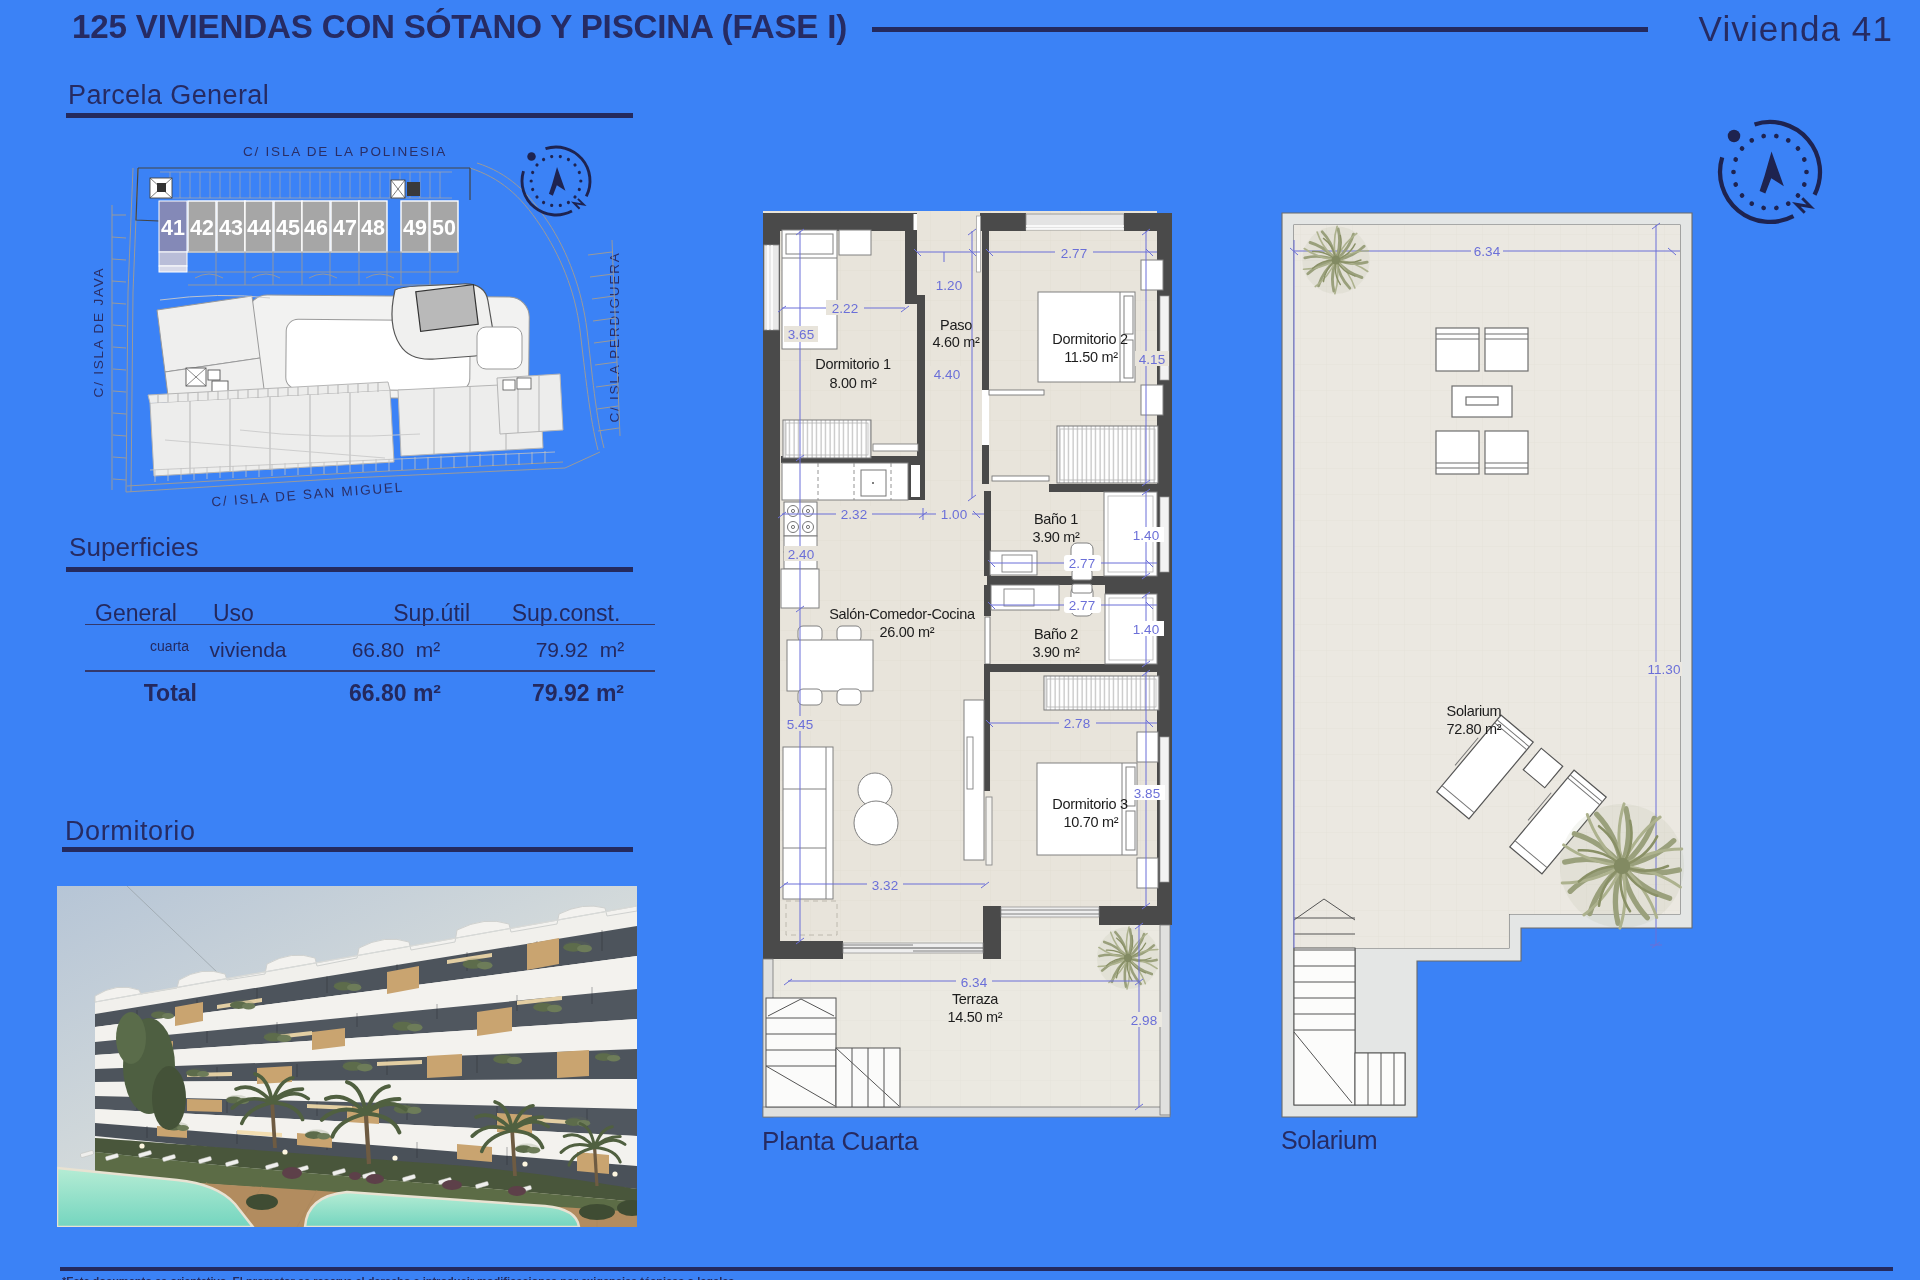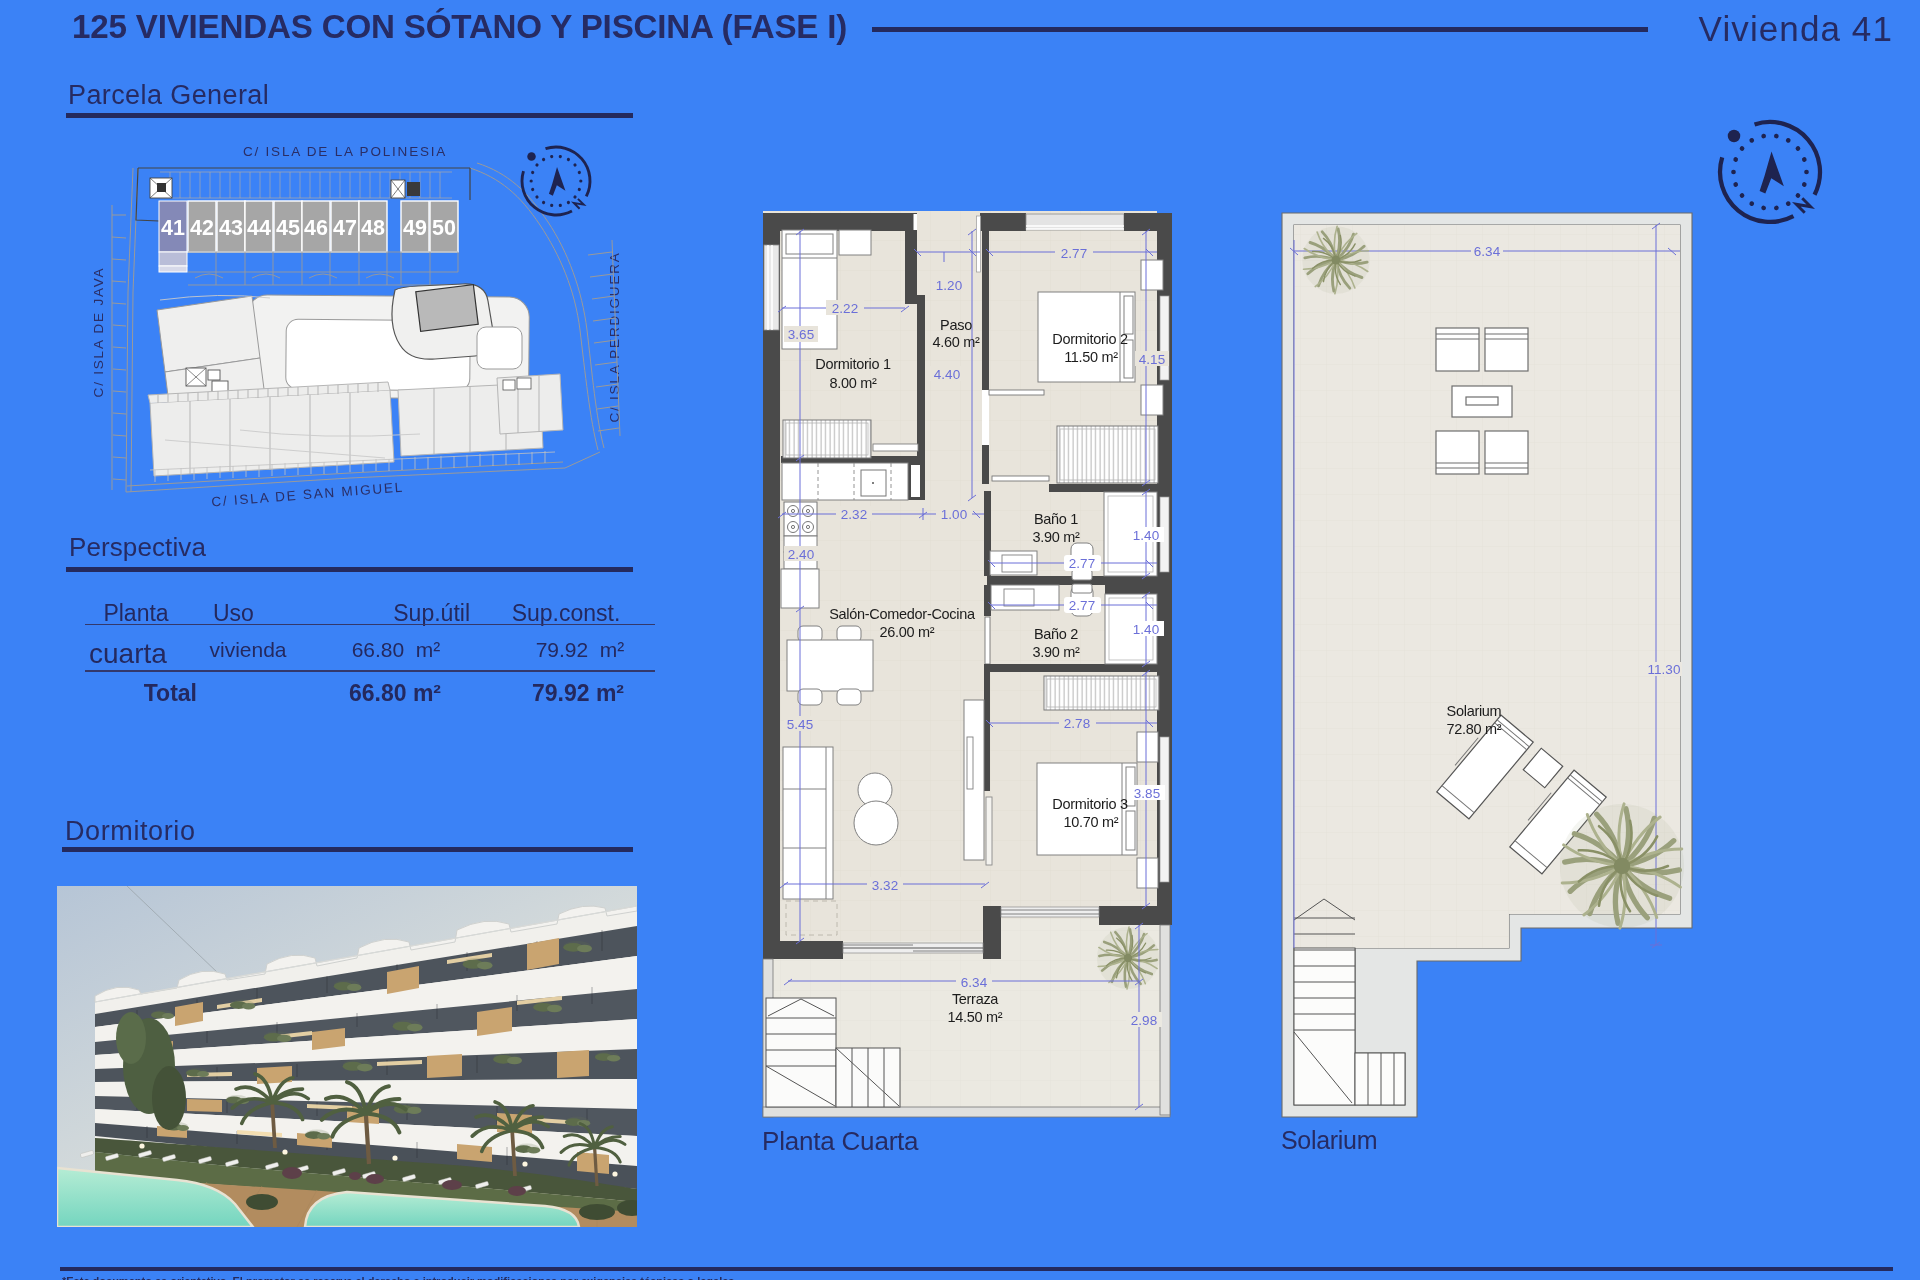--- a/index.html
+++ b/index.html
@@ -196,31 +196,31 @@
 
     <g stroke="#c2c2c2" stroke-width="0.8" fill="none">
       <path d="M150,470 L555,452"></path>
       <path d="M155,470v12M168,469v12M181,468v12M194,468v12M207,467v12M220,466v12M233,466v12M246,465v12M259,465v12M272,464v12M285,463v12M298,463v12M311,462v12M324,462v12M337,461v12M350,460v12M363,460v12M376,459v12M389,459v12M402,458v12M415,457v12M428,457v12M441,456v12M454,456v12M467,455v12M480,454v12M493,454v12M506,453v12M519,453v12M532,452v12M545,451v12"></path>
     </g>
 
     <use href="#compassrose" transform="translate(556,181) scale(34)"></use>
   </svg>
   </div>
 
-  <div class="abs" style="left:69px;top:532px;font-size:26px;letter-spacing:0.1px;color:#262b63;">Perspectiva</div>
+  <div class="abs" style="left:69px;top:532px;font-size:26px;letter-spacing:0.1px;color:#262b63;">Superficies</div>
 
   <div class="abs" style="left:66px;top:567px;width:567px;height:5px;background:#242a5e;"></div>
 
   <div id="table" class="abs" style="left:60px;top:580px;width:580px;height:130px;font-size:23px;color:#24295f;">
-    <div class="abs" style="left:26px;top:20px;width:100px;text-align:center;">Planta</div>
+    <div class="abs" style="left:26px;top:20px;width:100px;text-align:center;">General</div>
     <div class="abs" style="left:153px;top:20px;width:100px;text-align:left;">Uso</div>
     <div class="abs" style="left:270px;top:20px;width:140px;text-align:right;">Sup.útil</div>
     <div class="abs" style="left:436px;top:20px;width:140px;text-align:center;">Sup.const.</div>
     <div class="abs" style="left:25px;top:44px;width:570px;height:1px;background:#33386b;"></div>
-    <div class="abs" style="left:29px;top:58px;width:100px;text-align:left;font-size:28px;">cuarta</div>
+    <div class="abs" style="left:29px;top:58px;width:100px;text-align:right;font-size:14px;">cuarta</div>
     <div class="abs" style="left:138px;top:58px;width:100px;text-align:center;font-size:21px;">vivienda</div>
     <div class="abs" style="left:261px;top:58px;width:150px;text-align:center;font-size:21px;">66.80&nbsp; m²</div>
     <div class="abs" style="left:445px;top:58px;width:150px;text-align:center;font-size:21px;">79.92&nbsp; m²</div>
     <div class="abs" style="left:25px;top:90px;width:570px;height:2px;background:#33386b;"></div>
     <div class="abs" style="left:37px;top:100px;width:100px;text-align:right;font-weight:bold;">Total</div>
     <div class="abs" style="left:260px;top:100px;width:150px;text-align:center;font-weight:bold;">66.80 m²</div>
     <div class="abs" style="left:443px;top:100px;width:150px;text-align:center;font-weight:bold;">79.92 m²</div>
   </div>
 
   <div class="abs" style="left:65px;top:816px;font-size:27px;letter-spacing:0.6px;color:#262b63;">Dormitorio</div>

